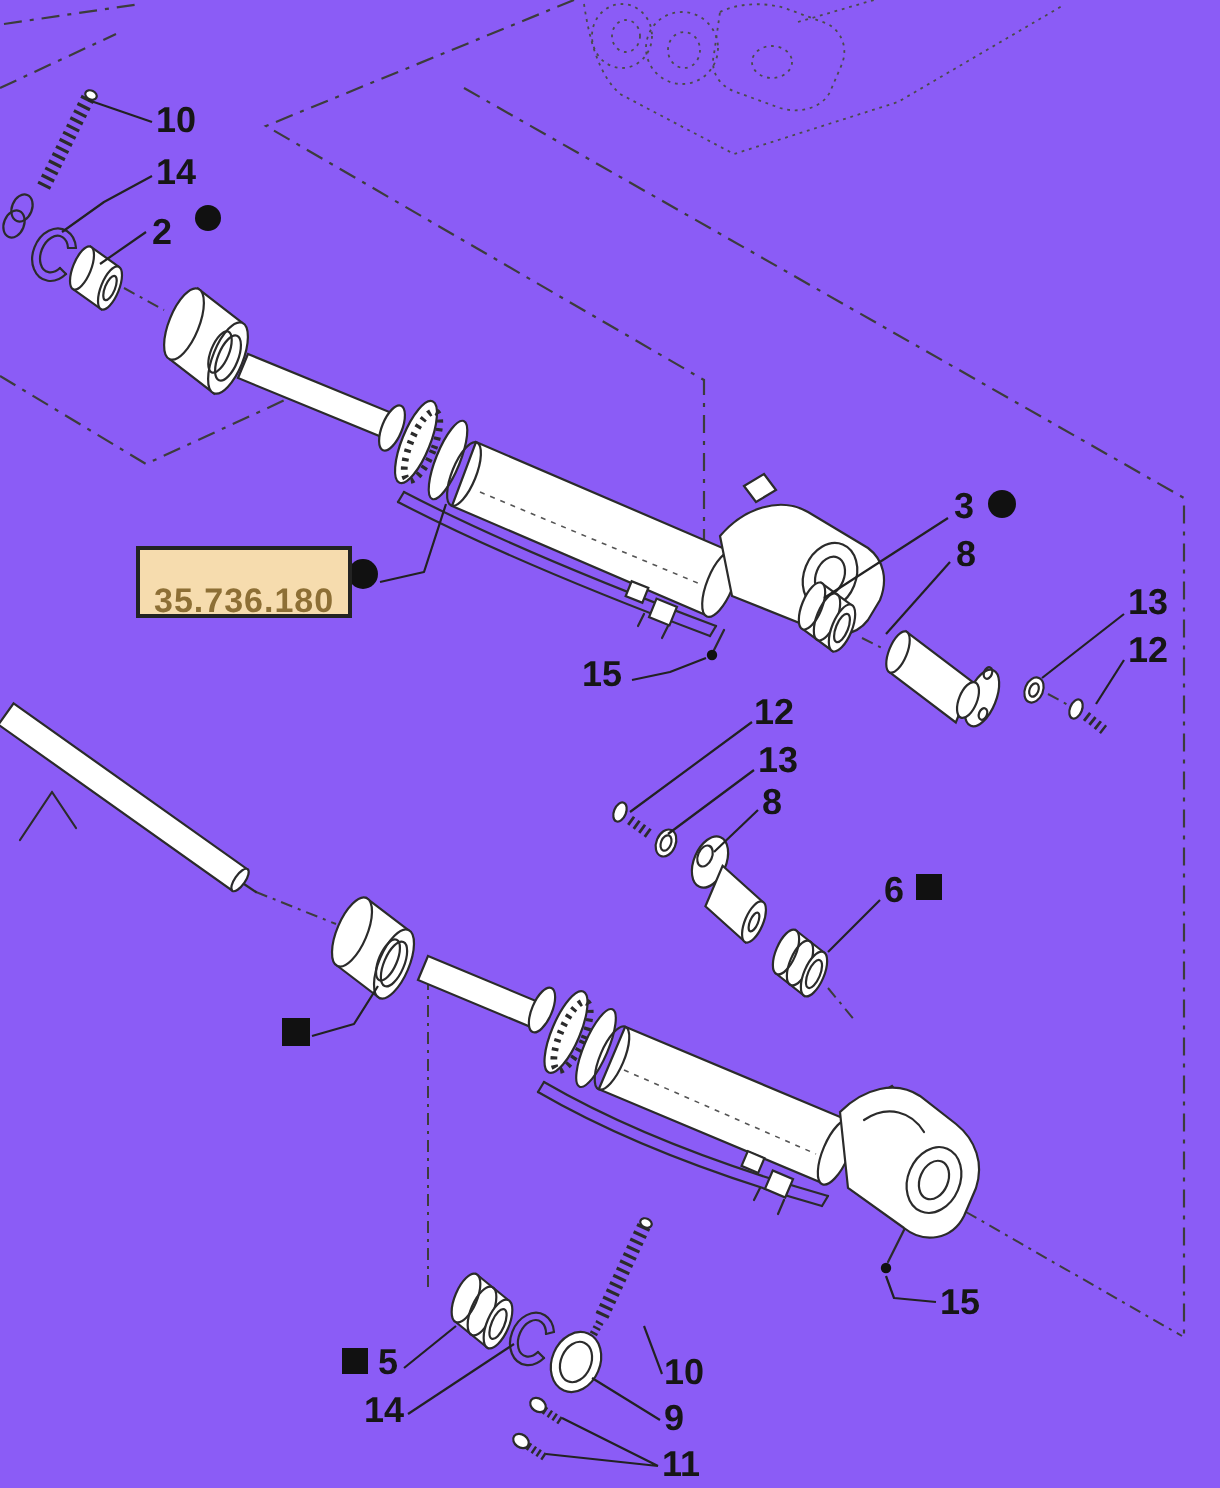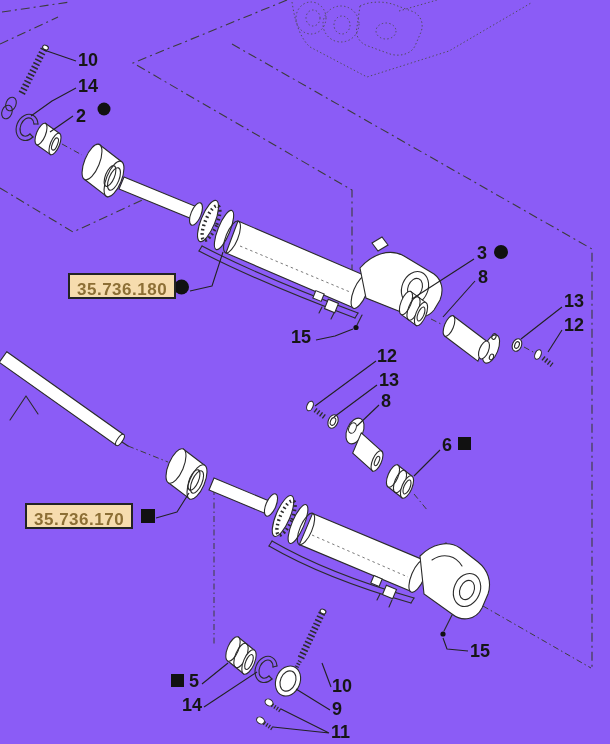--- a/index.html
+++ b/index.html
@@ -12,21 +12,21 @@
   .dashdot{stroke:#3c3c3c;stroke-width:1.1;fill:none;stroke-dasharray:9 4 2 4;}
   .dashdot2{stroke:#3c3c3c;stroke-width:1;fill:none;stroke-dasharray:6 3 1.5 3;}
   .ghost{stroke:#4a4a4a;stroke-width:0.9;fill:none;stroke-dasharray:1.4 2.4;}
   .dotring{stroke:#2b2b2b;stroke-width:3.4;fill:none;stroke-dasharray:1.6 2.8;}
   .thread{stroke:#2b2b2b;stroke-width:7;stroke-dasharray:1.6 2.4;fill:none;}
   .threadS{stroke:#2b2b2b;stroke-width:5;stroke-dasharray:1.4 2;fill:none;}
   .threadXS{stroke:#2b2b2b;stroke-width:4;stroke-dasharray:1.2 1.7;fill:none;}
   .hid{stroke:#555;stroke-width:0.8;stroke-dasharray:2.5 3;fill:none;}
   .mark{fill:var(--marker,#111111);}
   svg text{font-family:"Liberation Sans",sans-serif;font-weight:bold;font-size:18px;fill:#161616;}
-  .refbox{position:absolute;box-sizing:border-box;height:26px;line-height:22px;padding:5px 7px;
+  .refbox{position:absolute;box-sizing:border-box;height:26px;line-height:22px;padding:16px 7px;
           background:var(--ref-bg,#f6dcae);border:2px solid var(--ref-border,#232323);
           color:var(--ref-fg,#8d6f35);font:bold 17px "Liberation Sans",sans-serif;letter-spacing:.5px;text-align:right;}
 </style>
 </head>
 <body>
 
 <div class="canvas">
 <svg width="610" height="744" viewBox="0 0 610 744">
 
   <g class="dashdot">
@@ -277,14 +277,13 @@
   <text x="442" y="451">6</text>
   <text x="189" y="687">5</text>
   <text x="182" y="711">14</text>
   <text x="332" y="692">10</text>
   <text x="332" y="715">9</text>
   <text x="331" y="738">11</text>
   <text x="470" y="657">15</text>
 </svg>
 
 <div class="refbox" style="left:68px;top:273px;">35.736.180</div>
-<div class="refbox" style="left:25px;top:503px;">35.736.170</div>
 </div>
 
 </body></html>

